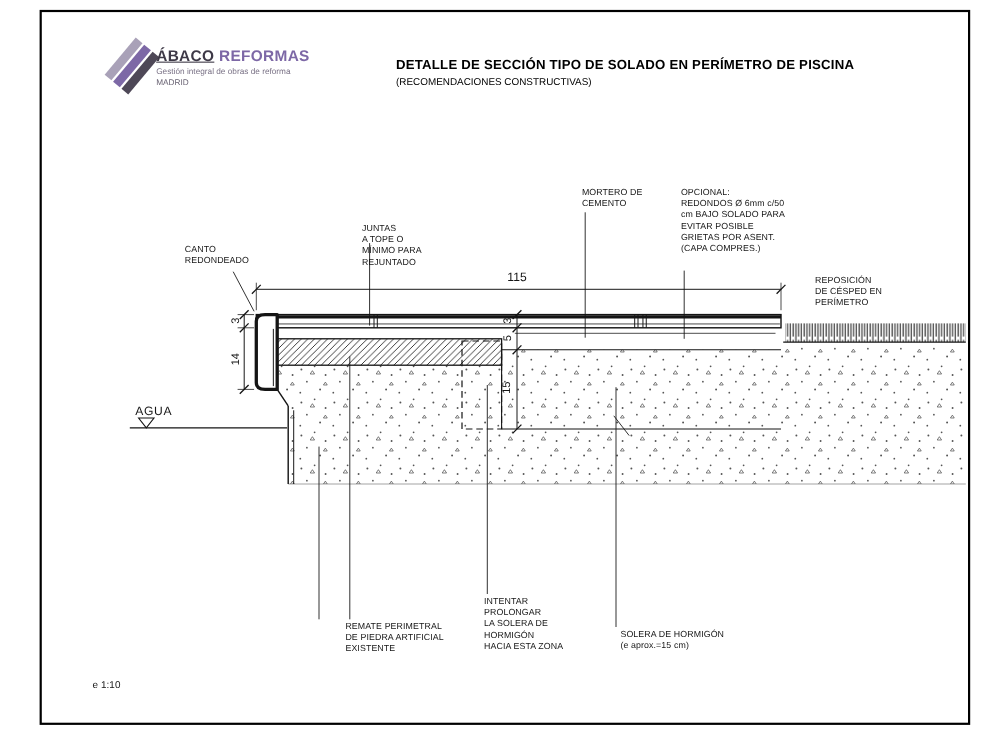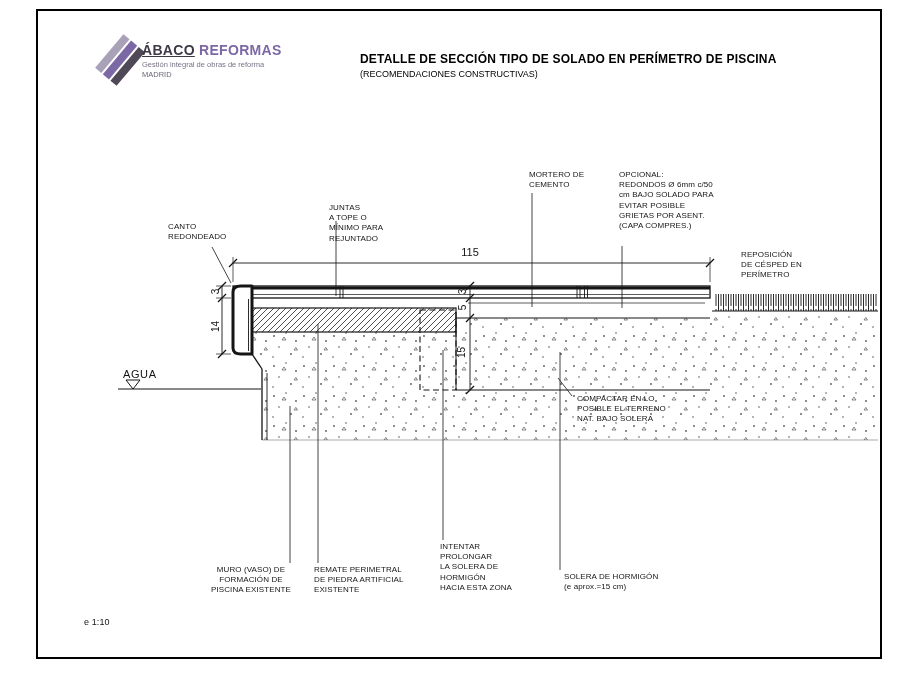--- a/index.html
+++ b/index.html
@@ -161,26 +161,20 @@
   <div class="label" style="left:619px; top:170px;">OPCIONAL:
 REDONDOS Ø 6mm c/50
 cm BAJO SOLADO PARA
 EVITAR POSIBLE
 GRIETAS POR ASENT.
 (CAPA COMPRES.)</div>
   <div class="label" style="left:741px; top:250px;">REPOSICIÓN
 DE CÉSPED EN
 PERÍMETRO</div>
   <div class="label agua" style="left:123px; top:367px;">AGUA</div>
-  <div class="label" style="left:577px; top:394px;">COMPACTAR EN LO
-POSIBLE EL TERRENO
-NAT. BAJO SOLERA</div>
-  <div class="label" style="left:190px; top:565px; width:122px; text-align:center;">MURO (VASO) DE
-FORMACIÓN DE
-PISCINA EXISTENTE</div>
   <div class="label" style="left:314px; top:565px;">REMATE PERIMETRAL
 DE PIEDRA ARTIFICIAL
 EXISTENTE</div>
   <div class="label" style="left:440px; top:542px;">INTENTAR
 PROLONGAR
 LA SOLERA DE
 HORMIGÓN
 HACIA ESTA ZONA</div>
   <div class="label" style="left:564px; top:572px;">SOLERA DE HORMIGÓN
 (e aprox.=15 cm)</div>

